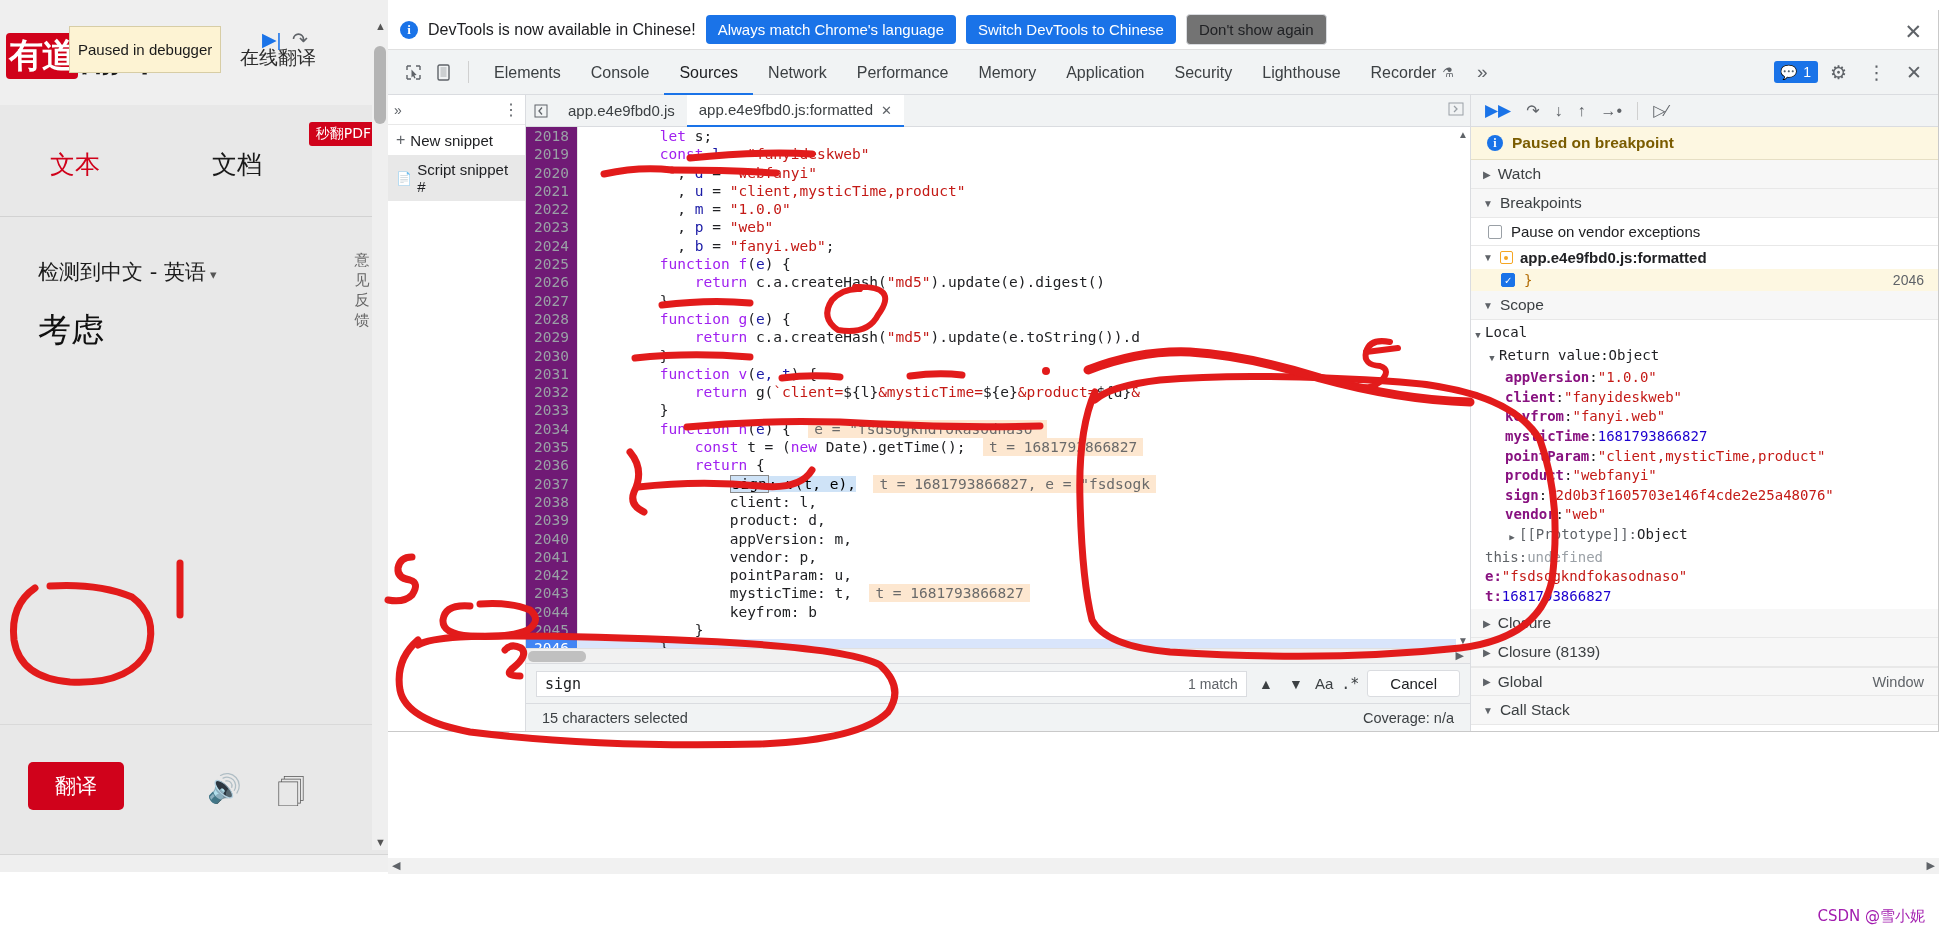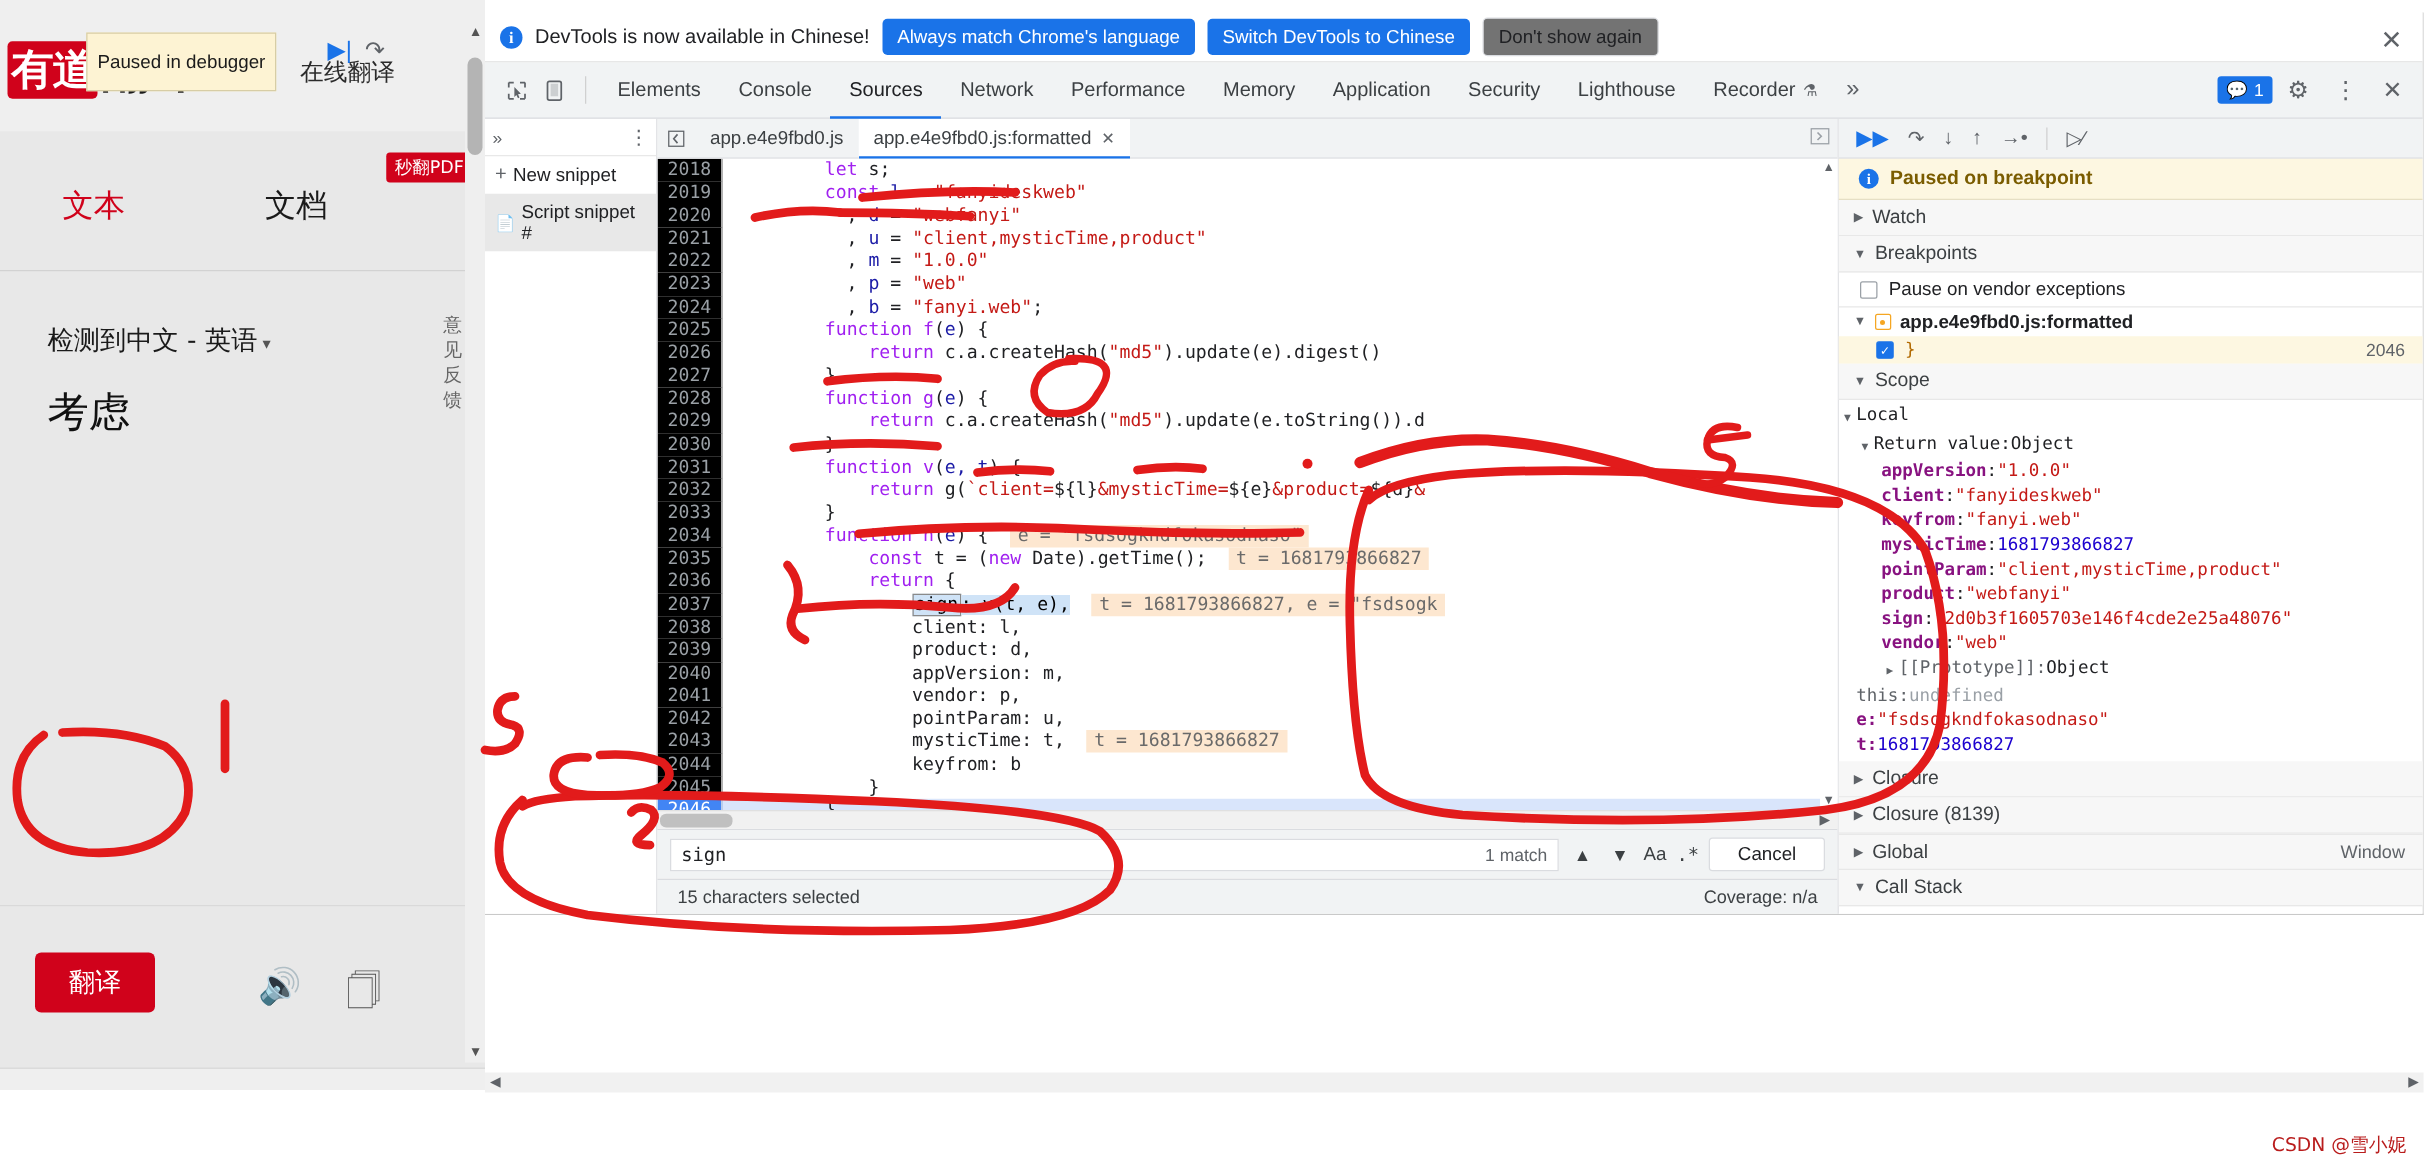--- a/index.html
+++ b/index.html
@@ -151,21 +151,21 @@
   .ed-right { margin-left:auto; padding-right:6px; color:#5f6368; font-size:13px; }
   .ed-box { position:relative; flex:1; overflow:hidden; background:#fff; }
 
   .code {
     font-family:"DejaVu Sans Mono","Liberation Mono", monospace;
     font-size:14.5px; line-height:18.3px; white-space:pre; position:relative;
   }
   .cl { display:flex; height:18.3px; }
   .ln {
     width:52px; text-align:right; padding-right:8px; color:#9aa0a6; flex:none;
-    border-right:1px solid #e6e6e6; background:#000000;
+    border-right:1px solid #e6e6e6; background:#701a75;
   }
   .cl.bp .ln { background:#4285f4; color:#fff; }
   .cl.bp { background:#d9e5fb; }
   .ctext { padding-left:12px; flex:1; min-width:0; }
   .kw { color:#a020f0; }
   .str { color:#c41a16; }
   .var { color:#1a1aa6; }
   .pl { color:#202124; }
   .ev { background:#fde7d0; color:#6a6a6a; padding:1px 6px; }
   .sel { background:#cfe3f7; }
@@ -251,21 +251,21 @@
   .sval-undef { color:#9aa0a6; }
   .ind1 { padding-left:14px; } .ind2 { padding-left:34px; }
   .sect.footer { border-top:1px solid #e8e8e8; justify-content:space-between; padding-right:14px;}
   .sect .rightlbl { color:#5f6368; font-size:14.5px; }
 
   
   #ann { position:absolute; left:0; top:0; width:1939px; height:938px; pointer-events:none; }
 
   
   .watermark {
-    position:absolute; right:14px; bottom:12px; font-size:15px; color:#b91c1c;
+    position:absolute; right:14px; bottom:12px; font-size:15px; color:#a21caf;
     font-family:"DejaVu Sans", sans-serif;
   }
   
   .bot-scroll { position:absolute; left:388px; top:858px; width:1551px; height:16px; background:#f1f1f1; }
   .bot-scroll .lft { position:absolute; left:4px; top:1px; font-size:11px; color:#5f6368;}
   .bot-scroll .rgt { position:absolute; right:4px; top:1px; font-size:11px; color:#5f6368;}
 </style>
 </head>
 <body>
 

